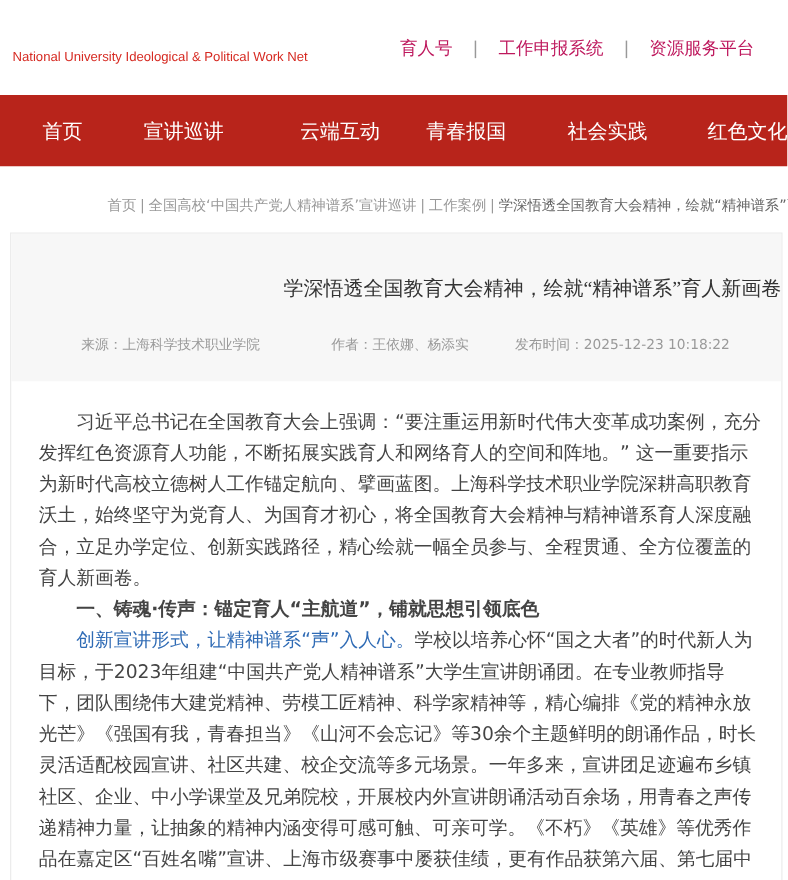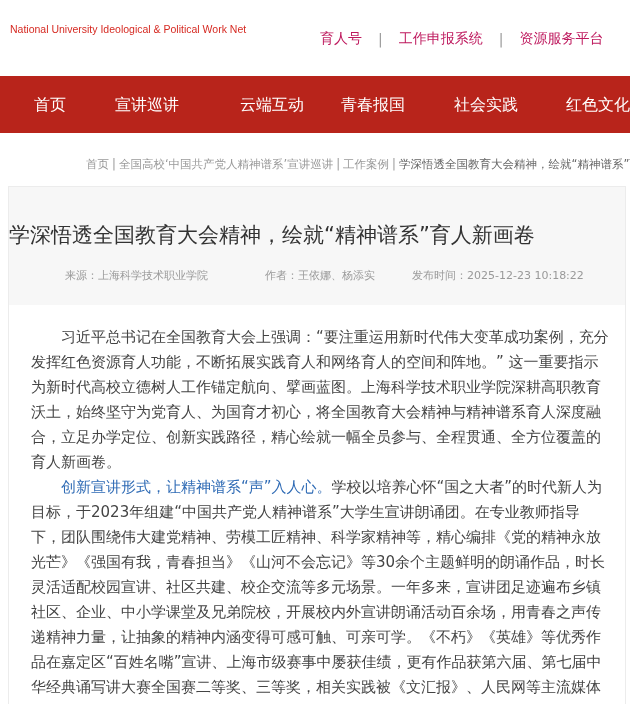--- a/index.html
+++ b/index.html
@@ -2,37 +2,37 @@
 <html><head>
   <meta charset="utf-8">
   <style>
     * { margin: 0; padding: 0; box-sizing: border-box; }
     html, body { width: 630px; height: 704px; overflow: hidden; background: #ffffff; }
     body { font-family: "DejaVu Sans", "Liberation Sans", sans-serif; color: #333; position: relative; }
 
     .topbar { position: absolute; left: 0; top: 0; width: 630px; height: 76px; background: #fff; }
     .logo { position: absolute; left: 10px; top: 22px; width: 260px; }
     .logo-cn { font-family: "DejaVu Serif", "Liberation Serif", serif; color: #d62a22; font-size: 21px; letter-spacing: 1px; line-height: 24px; white-space: nowrap; font-weight: bold; }
-    .logo-en { font-family: "Liberation Sans", sans-serif; color: #d62a22; font-size: 10.5px; line-height: 12px; margin-top: 1px; white-space: nowrap; }
+    .logo-en { font-family: "Liberation Sans", sans-serif; color: #d62a22; font-size: 10.5px; line-height: 12px; margin-top: 18px; white-space: nowrap; }
 
     .toplinks { position: absolute; left: 320px; top: 30px; font-size: 14px; color: #888; white-space: nowrap; display: flex; align-items: center; }
     .toplinks .link { color: #be185d; cursor: pointer; }
     .toplinks .sep { color: #999; margin: 0 16px; }
 
     .nav { position: absolute; left: 0; top: 76px; width: 630px; height: 57px; background: #b8241b; display: flex; align-items: center; overflow: hidden; white-space: nowrap; }
     .nav .item { color: #fff; font-size: 16px; position: absolute; top: 19px; cursor: pointer; }
 
     .breadcrumb { position: absolute; left: 86px; top: 157px; font-size: 11.5px; color: #999; white-space: nowrap; }
     .breadcrumb .crumb { color: #999; cursor: pointer; }
     .breadcrumb .crumb.current { color: #666; cursor: default; }
     .breadcrumb .sep { margin: 0 3px; color: #999; }
 
     .card { position: absolute; left: 8px; top: 186px; width: 618px; height: 530px; border: 1px solid #ececec; background: #fff; }
     .card-head { position: absolute; left: 0; top: 0; width: 616px; height: 118px; background: #f7f7f7; }
-    .title { position: absolute; left: 0; top: 34px; width: 616px; text-align: left; font-size: 21px; color: #333; white-space: nowrap; }
+    .title { position: absolute; left: 0; top: 34px; width: 616px; text-align: right; font-size: 16px; color: #333; white-space: nowrap; font-family: Liberation Serif, serif; }
     .meta { position: absolute; top: 81px; font-size: 11px; color: #999; white-space: nowrap; text-align: right; }
 
     .content { position: absolute; left: 22px; top: 138px; width: 578px; font-size: 15px; line-height: 25px; color: #444; }
     .content p { text-indent: 30px; }
     .content .lead-link { color: #2f6bb5; cursor: pointer; }
     .content .heading { font-weight: bold; color: #444; text-indent: 30px; }
   </style>
 </head>
 <body>
 
@@ -65,15 +65,16 @@
 <div class="card">
   <div class="card-head">
     <div class="title">学深悟透全国教育大会精神，绘就“精神谱系”育人新画卷</div>
     <span class="meta" style="left:56px">来源：上海科学技术职业学院</span>
     <span class="meta" style="left:256px">作者：王依娜、杨添实</span>
     <span class="meta" style="left:403px">发布时间：2025-12-23 10:18:22</span>
   </div>
 
   <div class="content">
     <p>习近平总书记在全国教育大会上强调：“要注重运用新时代伟大变革成功案例，充分发挥红色资源育人功能，不断拓展实践育人和网络育人的空间和阵地。” 这一重要指示为新时代高校立德树人工作锚定航向、擘画蓝图。上海科学技术职业学院深耕高职教育沃土，始终坚守为党育人、为国育才初心，将全国教育大会精神与精神谱系育人深度融合，立足办学定位、创新实践路径，精心绘就一幅全员参与、全程贯通、全方位覆盖的育人新画卷。</p>
+    <p class="heading">一、铸魂·传声：锚定育人“主航道”，铺就思想引领底色</p>
     <p><span class="lead-link">创新宣讲形式，让精神谱系“声”入人心。</span><span>学校以培养心怀“国之大者”的时代新人为目标，于2023年组建“中国共产党人精神谱系”大学生宣讲朗诵团。在专业教师指导下，团队围绕伟大建党精神、劳模工匠精神、科学家精神等，精心编排《党的精神永放光芒》《强国有我，青春担当》《山河不会忘记》等30余个主题鲜明的朗诵作品，时长灵活适配校园宣讲、社区共建、校企交流等多元场景。一年多来，宣讲团足迹遍布乡镇社区、企业、中小学课堂及兄弟院校，开展校内外宣讲朗诵活动百余场，用青春之声传递精神力量，让抽象的精神内涵变得可感可触、可亲可学。《不朽》《英雄》等优秀作品在嘉定区“百姓名嘴”宣讲、上海市级赛事中屡获佳绩，更有作品获第六届、第七届中华经典诵写讲大赛全国赛二等奖、三等奖，相关实践被《文汇报》、人民网等主流媒体报道，成为思想引领的生动范例。</span></p>
   </div>
 </div>
 
 </body></html>

